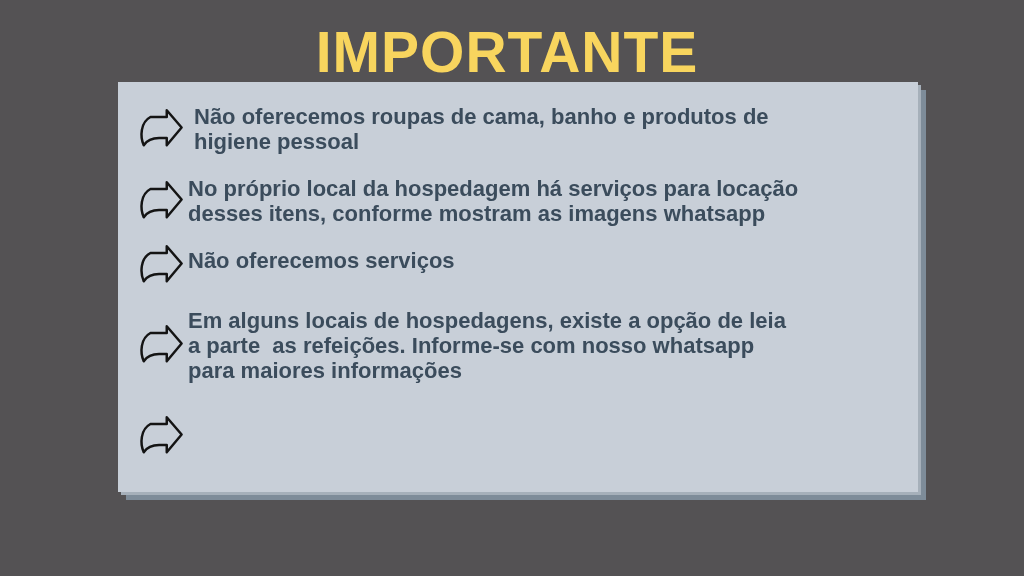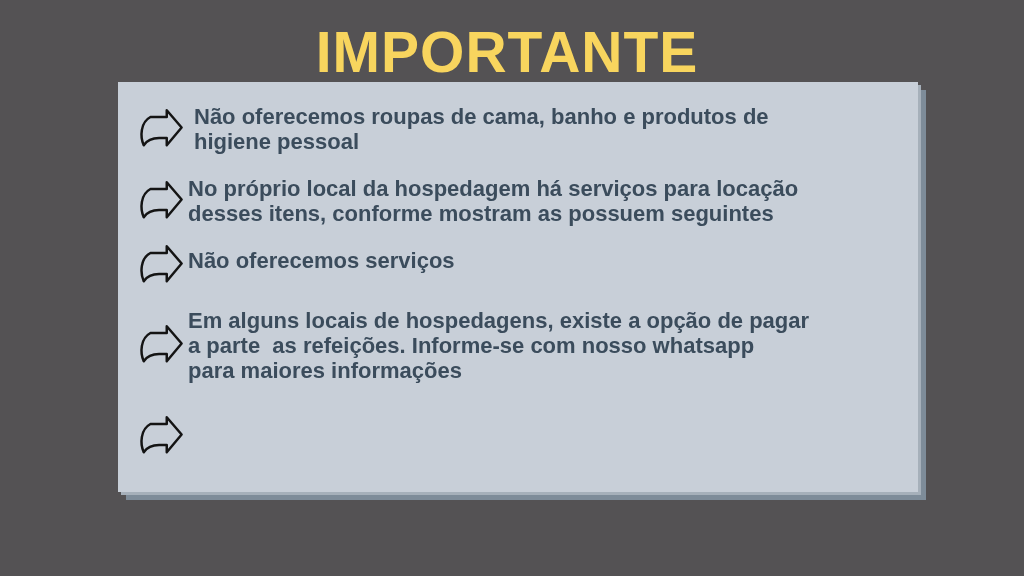--- a/index.html
+++ b/index.html
@@ -86,39 +86,39 @@
 higiene pessoal</div>
     </div>
 
     <div class="row">
       <span class="icon">
         <svg width="46" height="44" viewBox="0 0 48 44">
           <path d="M 6 40 C 2 31, 2.5 16, 13 10.5 L 30 10.5 L 30 3.5 L 45.5 21.5 L 30 40 L 30 32.5 L 22 32.5 C 14 32.5, 9 35.5, 6 40 Z" fill="none" stroke="#141414" stroke-width="2.6" stroke-linejoin="round"></path>
         </svg>
       </span>
       <div class="txt">No próprio local da hospedagem há serviços para locação
-desses itens, conforme mostram as possuem seguintes</div>
+desses itens, conforme mostram as imagens whatsapp</div>
     </div>
 
     <div class="row">
       <span class="icon">
         <svg width="46" height="44" viewBox="0 0 48 44">
           <path d="M 6 40 C 2 31, 2.5 16, 13 10.5 L 30 10.5 L 30 3.5 L 45.5 21.5 L 30 40 L 30 32.5 L 22 32.5 C 14 32.5, 9 35.5, 6 40 Z" fill="none" stroke="#141414" stroke-width="2.6" stroke-linejoin="round"></path>
         </svg>
       </span>
       <div class="txt">Não oferecemos serviços</div>
     </div>
 
     <div class="row">
       <span class="icon">
         <svg width="46" height="44" viewBox="0 0 48 44">
           <path d="M 6 40 C 2 31, 2.5 16, 13 10.5 L 30 10.5 L 30 3.5 L 45.5 21.5 L 30 40 L 30 32.5 L 22 32.5 C 14 32.5, 9 35.5, 6 40 Z" fill="none" stroke="#141414" stroke-width="2.6" stroke-linejoin="round"></path>
         </svg>
       </span>
-      <div class="txt">Em alguns locais de hospedagens, existe a opção de pagar
+      <div class="txt">Em alguns locais de hospedagens, existe a opção de leia
 a parte  as refeições. Informe-se com nosso whatsapp
 para maiores informações</div>
     </div>
 
     <div class="row">
       <span class="icon">
         <svg width="46" height="44" viewBox="0 0 48 44">
           <path d="M 6 40 C 2 31, 2.5 16, 13 10.5 L 30 10.5 L 30 3.5 L 45.5 21.5 L 30 40 L 30 32.5 L 22 32.5 C 14 32.5, 9 35.5, 6 40 Z" fill="none" stroke="#141414" stroke-width="2.6" stroke-linejoin="round"></path>
         </svg>
       </span>

